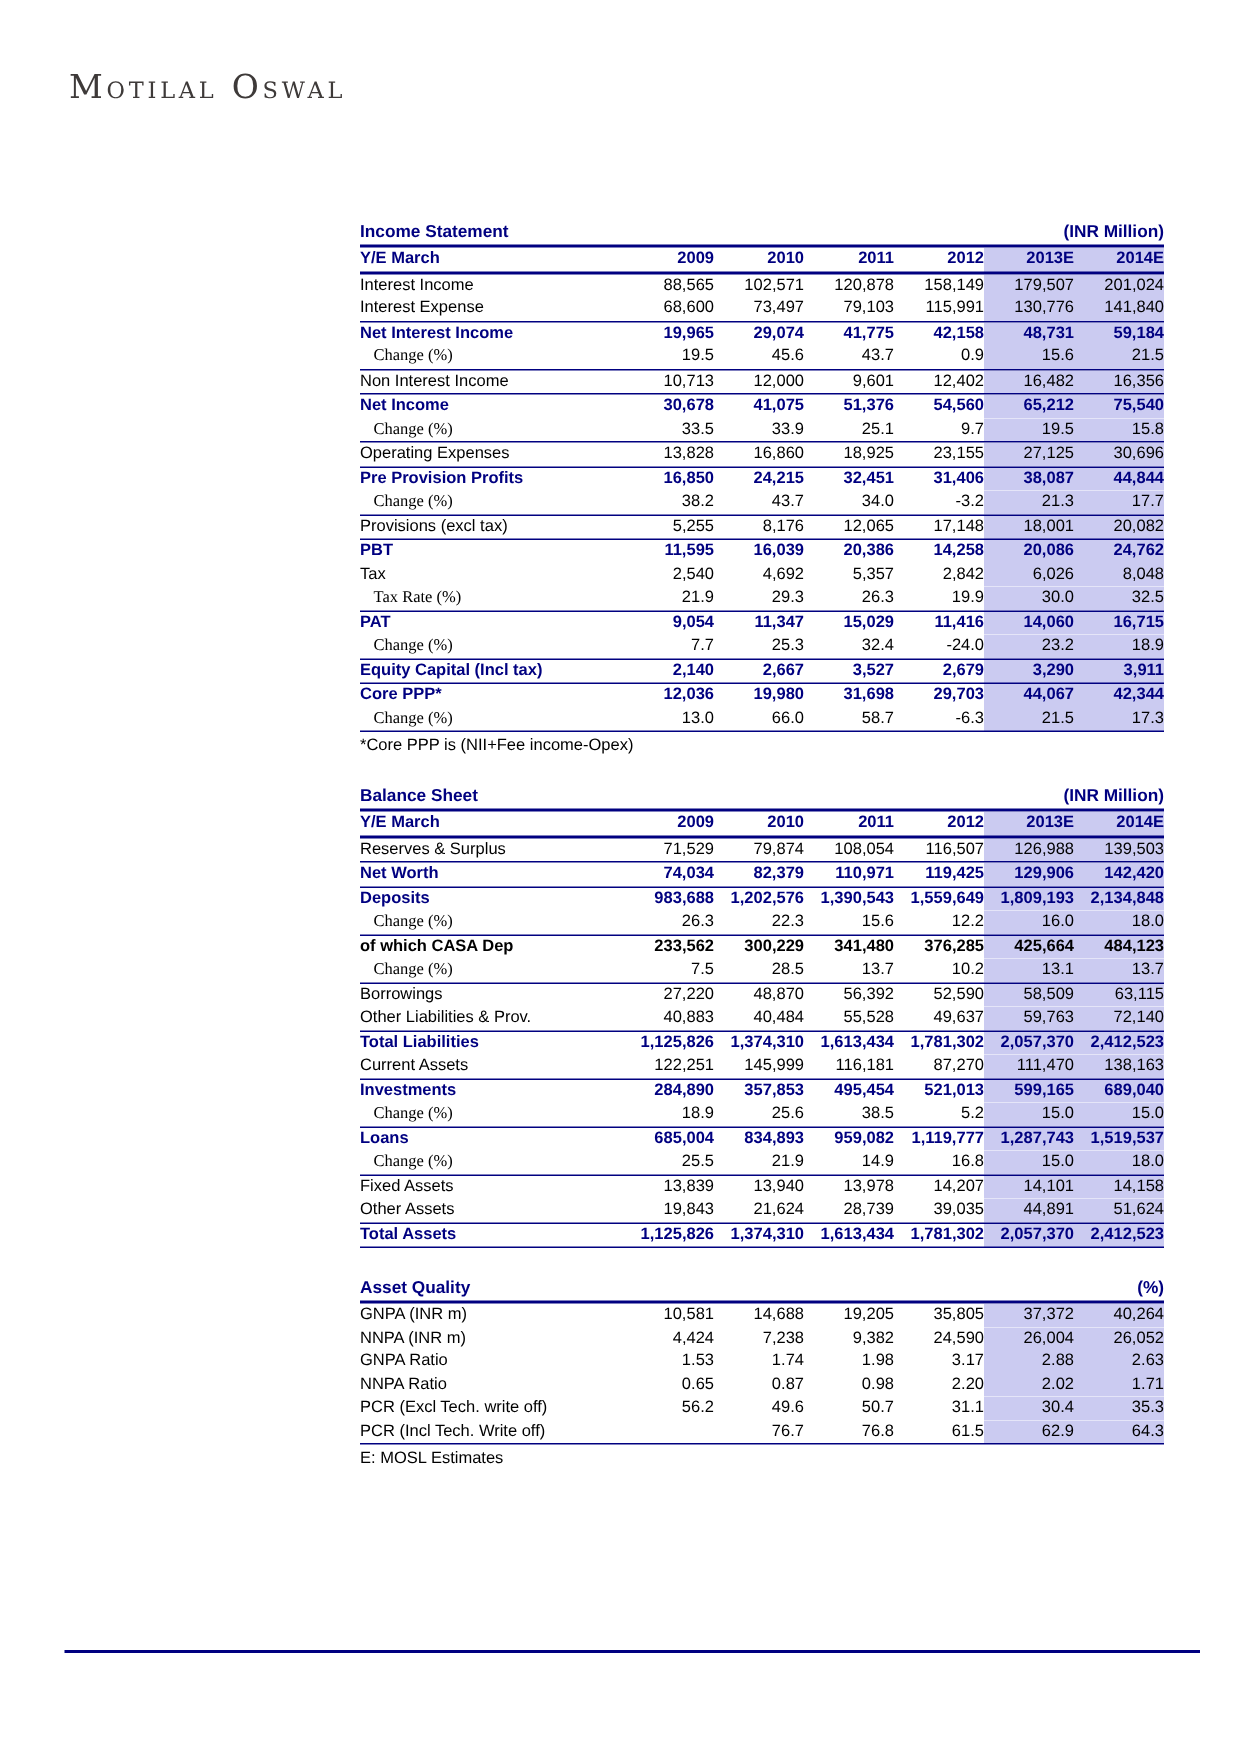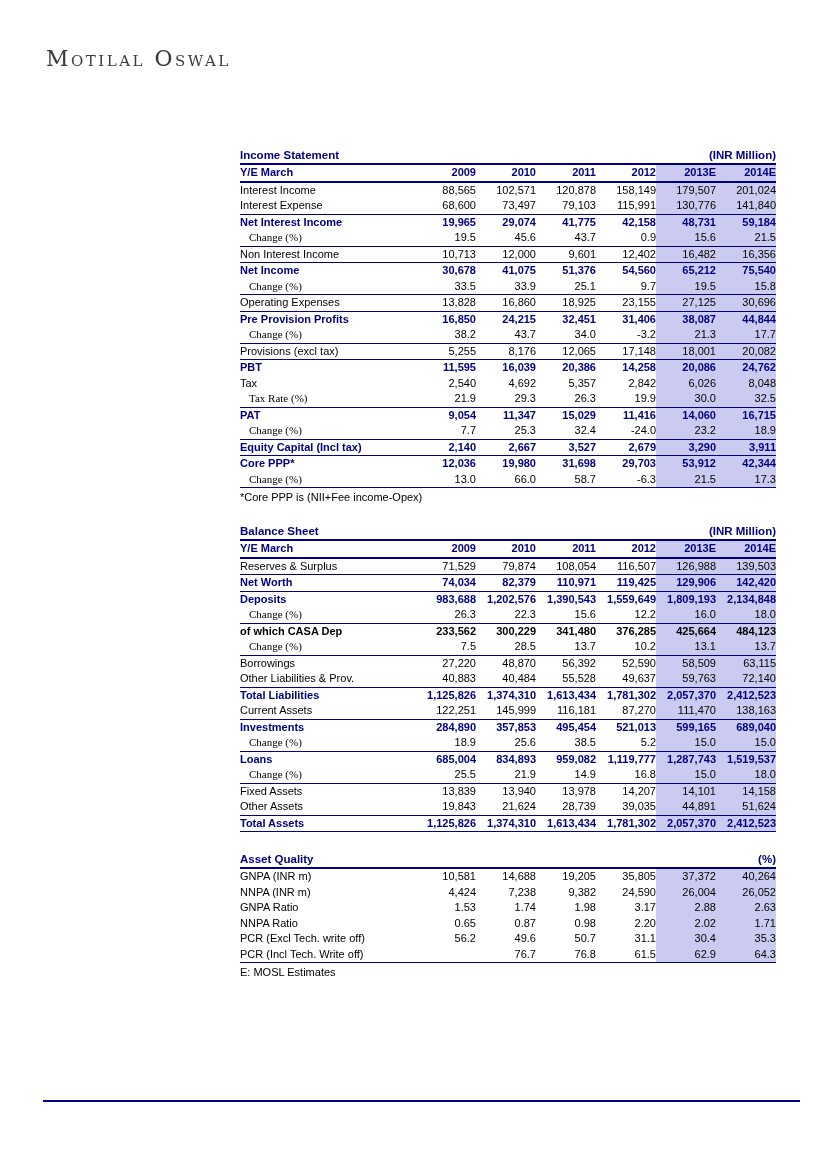--- a/index.html
+++ b/index.html
@@ -241,21 +241,21 @@
               <td class="num">2,679</td>
               <td class="num hl">3,290</td>
               <td class="num hl">3,911</td>
             </tr>
             <tr class="bold-navy">
               <td class="lbl">Core PPP*</td>
               <td class="num">12,036</td>
               <td class="num">19,980</td>
               <td class="num">31,698</td>
               <td class="num">29,703</td>
-              <td class="num hl">53,912</td>
+              <td class="num hl">44,067</td>
               <td class="num hl">42,344</td>
             </tr>
             <tr class="indent sep">
               <td class="lbl">Change (%)</td>
               <td class="num">13.0</td>
               <td class="num">66.0</td>
               <td class="num">58.7</td>
               <td class="num">-6.3</td>
               <td class="num hl">21.5</td>
               <td class="num hl">17.3</td>

